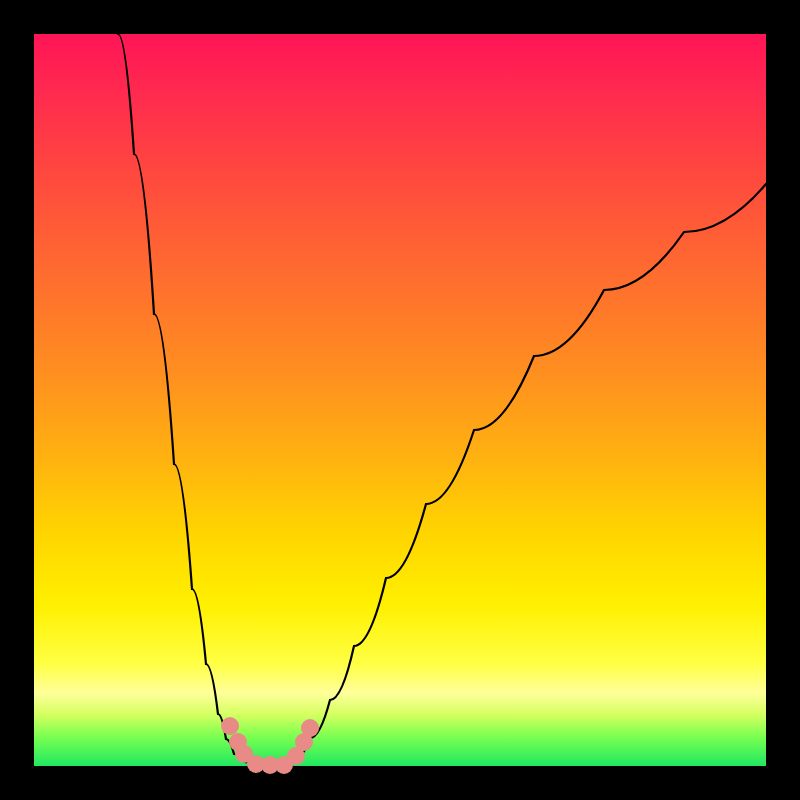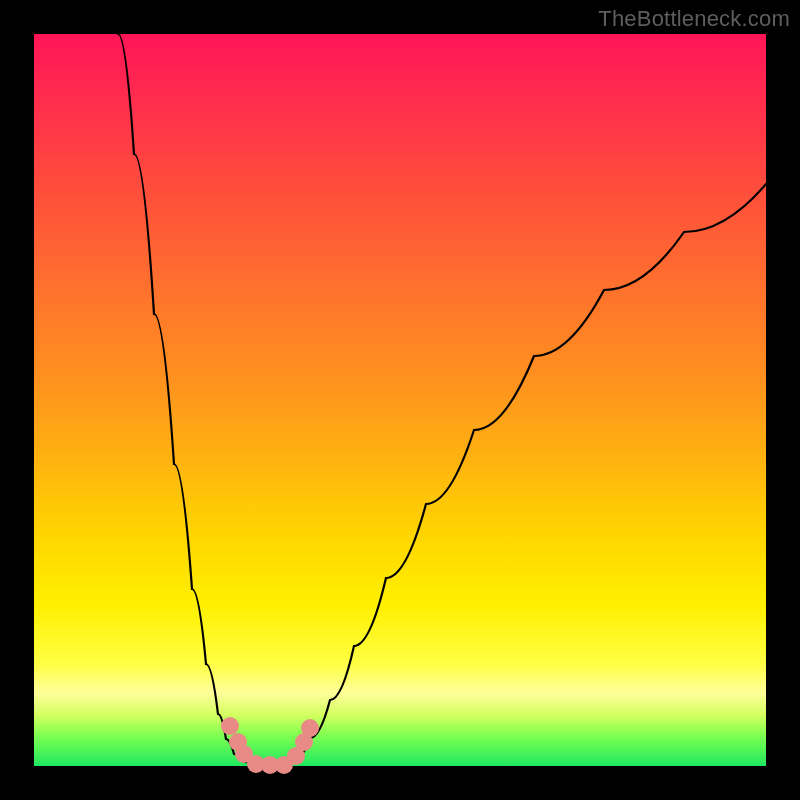--- a/index.html
+++ b/index.html
@@ -68,21 +68,20 @@
   }
   .marker {
     fill: #e88b86;
     stroke: none;
   }
 </style>
 </head>
 <body>
 
 <div class="frame">
-  <div class="watermark">TheBottleneck.com</div>
 
   <div class="plot-area">
     <svg class="curves" viewBox="0 0 732 732">
       <path id="left-curve" class="curve" d="M 84 0 Q 92 0, 100 120 Q 110 120, 120 280 Q 130 280, 140 430 Q 149 430, 158 555 Q 165 555, 172 630 Q 178 630, 184 680 Q 188 680, 192 705 Q 196 705, 200 720 Q 205 720, 210 728 Q 216 728, 222 731 Q 227 731, 232 732"></path>
       <path id="right-curve" class="curve" d="M 252 732 Q 257 732, 262 724 Q 269 724, 276 704 Q 286 704, 296 666 Q 308 666, 320 612 Q 336 612, 352 544 Q 372 544, 392 470 Q 416 470, 440 396 Q 470 396, 500 322 Q 535 322, 570 256 Q 610 256, 650 198 Q 691 198, 732 150"></path>
       <g id="markers">
           <circle cx="196" cy="692" r="9" class="marker"></circle>
           <circle cx="204" cy="708" r="9" class="marker"></circle>
           <circle cx="210" cy="720" r="9" class="marker"></circle>
           <circle cx="222" cy="730" r="9" class="marker"></circle>

